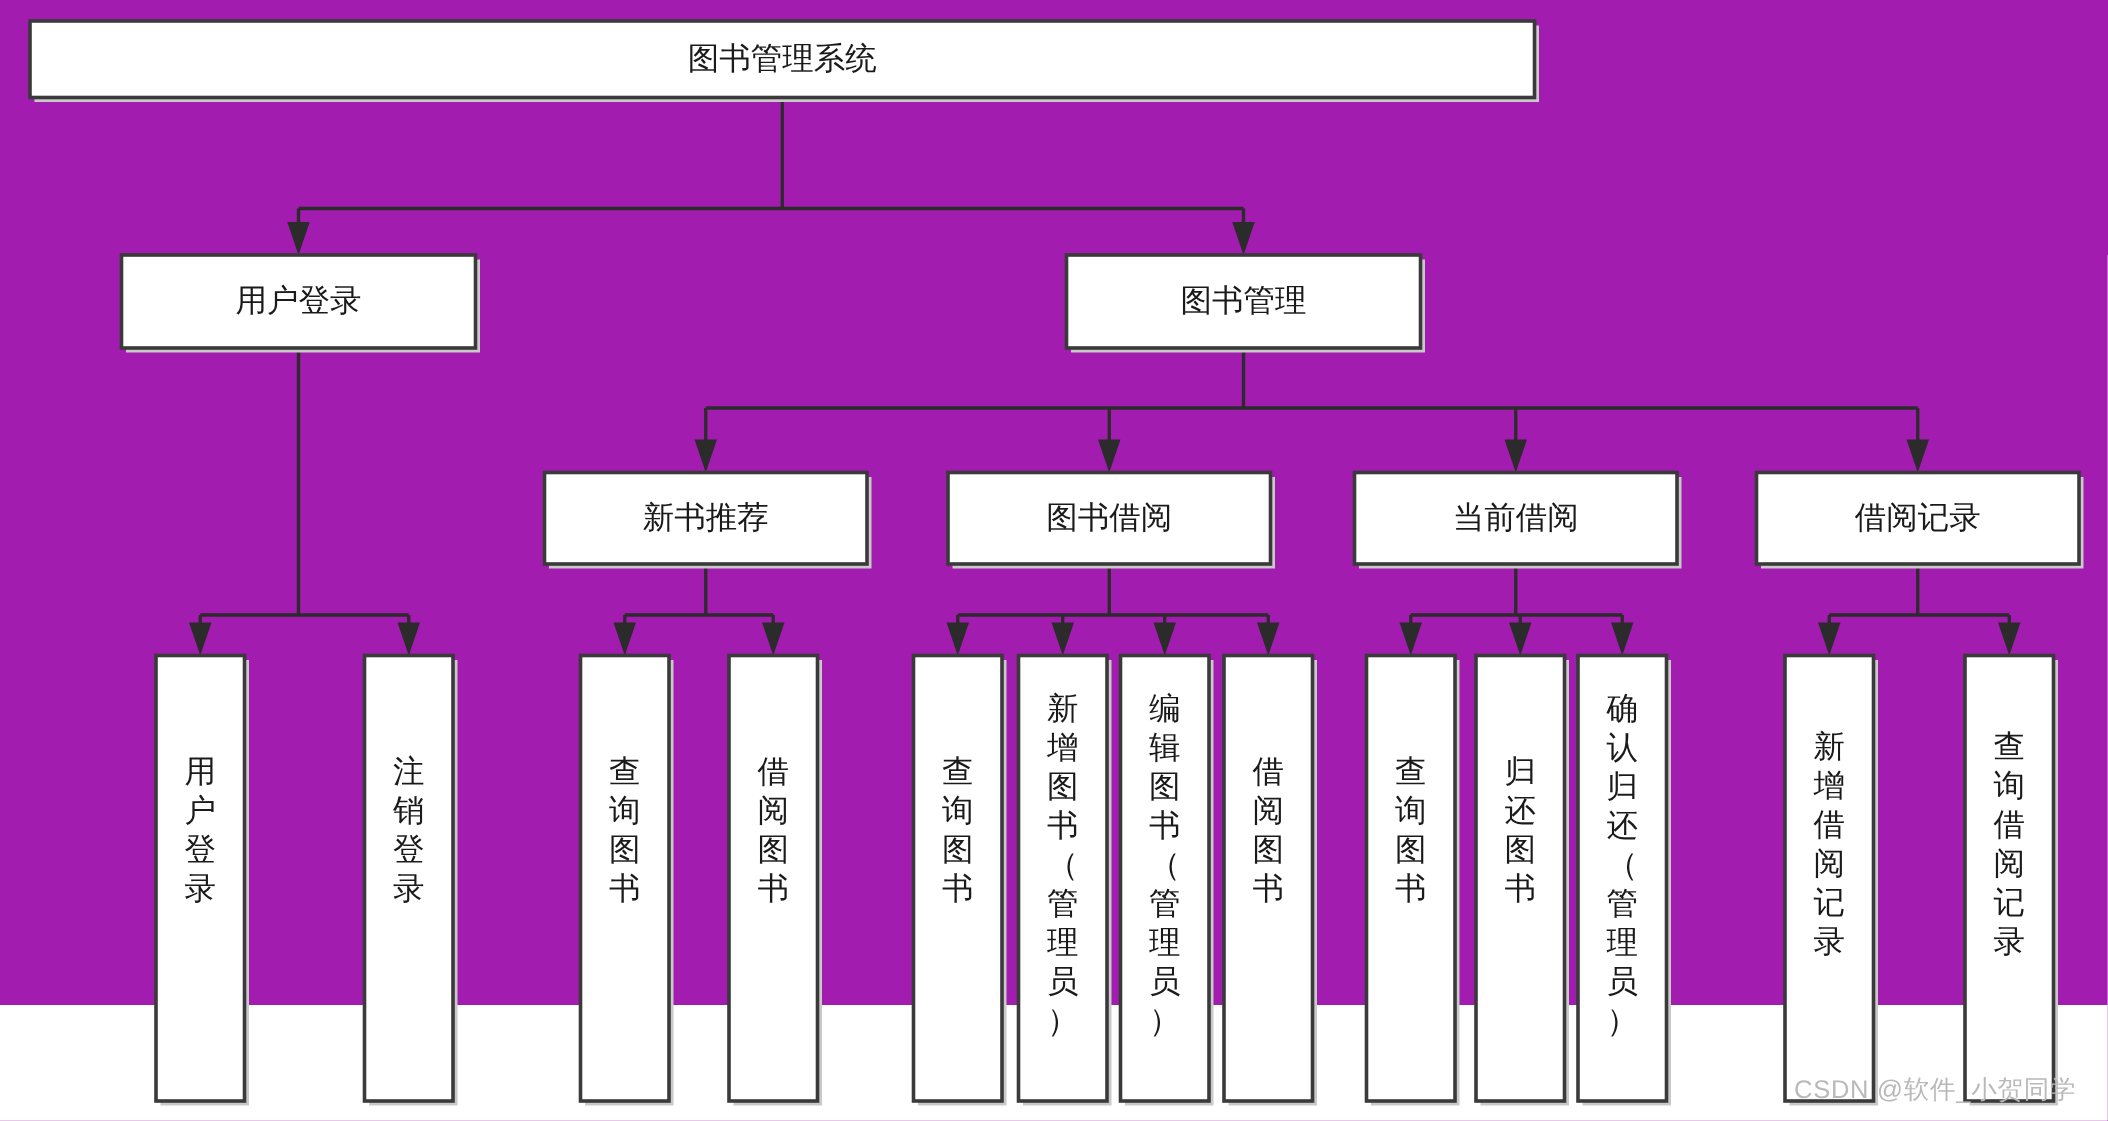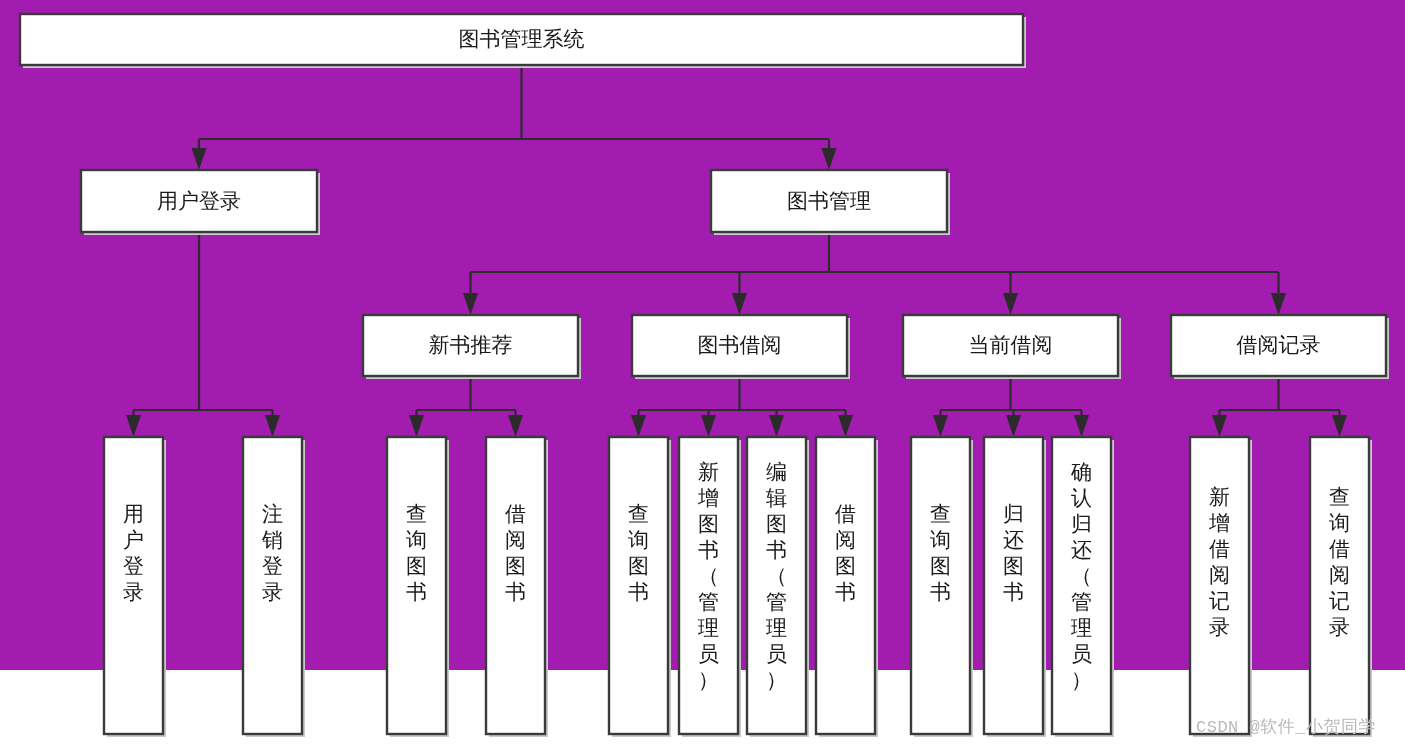--- a/index.html
+++ b/index.html
@@ -58,21 +58,21 @@
   .node-label-v {
     font-family: "Liberation Sans", "DejaVu Sans", sans-serif;
     font-size: 21px;
     fill: #1a1a1a;
     text-anchor: middle;
     dominant-baseline: middle;
     white-space: pre;
   }
   .watermark-text {
     position: absolute;
-    font-family: Liberation Mono, monospace;
+    font-family: Liberation Sans, sans-serif;
     font-size: 17px;
     color: #b9b9b9;
     letter-spacing: 0.5px;
     white-space: nowrap;
     user-select: none;
   }
 </style>
 </head>
 <body>
 

